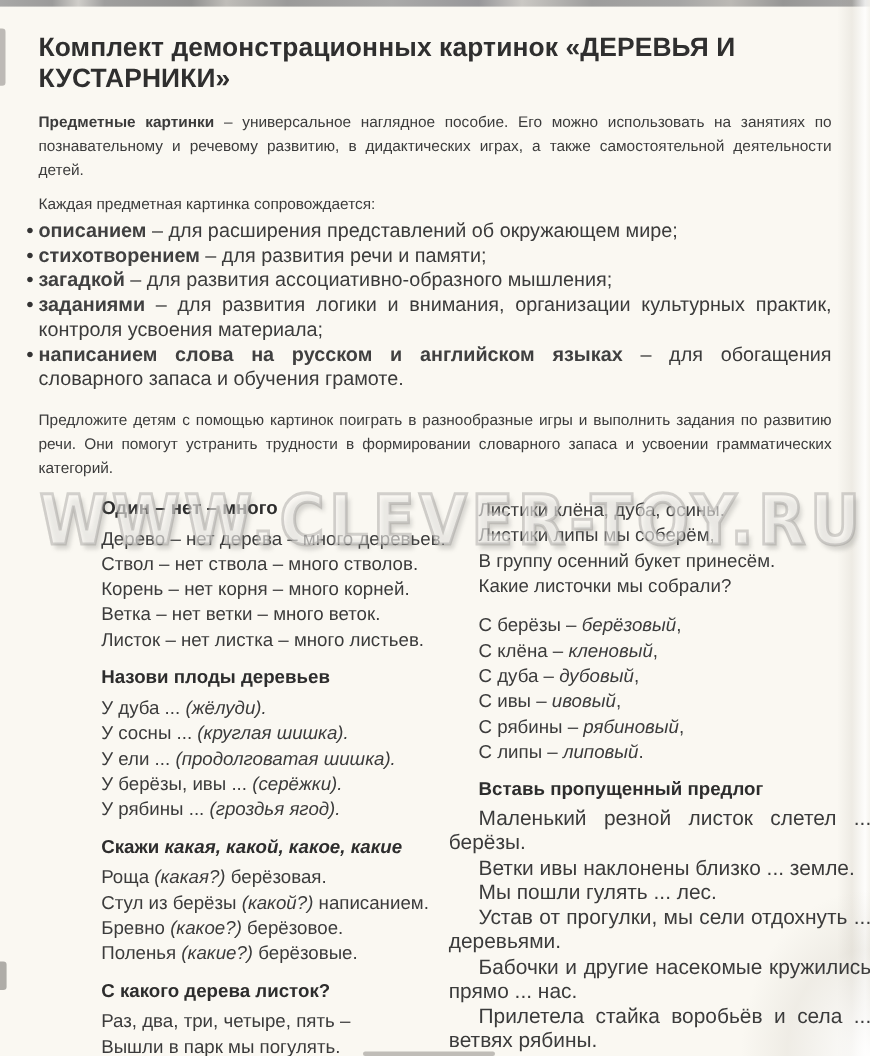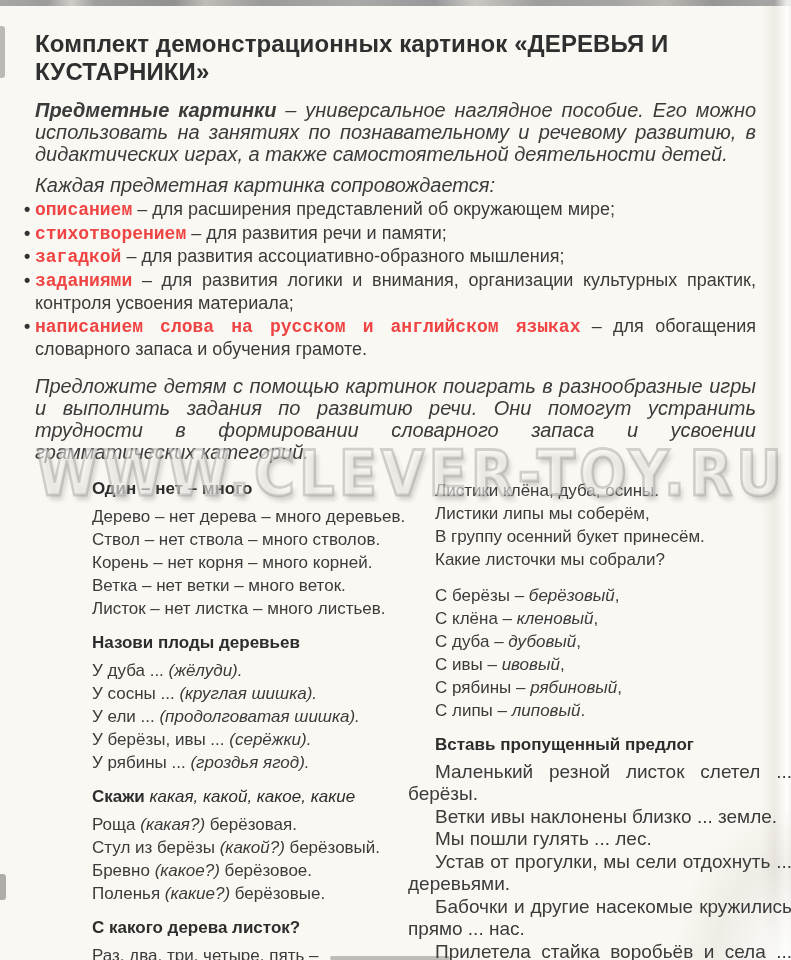--- a/index.html
+++ b/index.html
@@ -39,27 +39,27 @@
     font-family:"DejaVu Sans",sans-serif;font-weight:bold;
     font-size:56px;letter-spacing:4px;white-space:nowrap;
     color:rgba(250,248,244,.55);
     -webkit-text-stroke:2.5px rgba(150,148,145,.40);
     text-shadow:3px 4px 4px rgba(120,118,115,.28);
     transform:scaleY(1.12);pointer-events:none;
   }
   
   .content{position:relative;z-index:2;padding:0 35px;}
   .title{font-size:24px;font-weight:bold;color:#2f2f2f;margin:30px 0 0;letter-spacing:.1px;}
-  .para{font-size:20px;line-height:22px;margin:13px 0 0;font-style:italic;}
+  .para{font-size:14px;line-height:22px;margin:13px 0 0;}
   .justified{text-align:justify;}
   .list-intro{margin-top:9px;}
   ul.bullets{list-style:none;margin:2px 0 0;padding:0;}
   ul.bullets li{position:relative;margin:0;font-size:18px;line-height:22.5px;text-align:justify;}
   ul.bullets li::before{content:"\2022";position:absolute;left:-11px;top:0;font-weight:bold;color:#333;}
-  ul.bullets b{color:#ef4444;font-family:Liberation Mono, monospace;}
+  ul.bullets b{color:#404040;}
   .p2{margin-top:14px;}
   
   .columns{display:flex;margin-top:16px;padding-left:57px;}
   .col-left{width:316px;flex:none;}
   .col-right{width:384px;flex:none;}
   .section{margin-bottom:13px;}
   .section h3{font-size:17px;font-weight:bold;color:#2d2d2d;margin:0 0 6px;}
   .line{font-size:17px;line-height:23px;}
   .col-right .line,.col-right h3{padding-left:27px;}
   .fillp{font-size:19px;line-height:22.5px;margin:0;text-align:justify;text-indent:27px;}
@@ -105,23 +105,23 @@
           </div>
           <div class="section">
             <h3><span style="font-weight: bold;">Назови плоды деревьев</span></h3>
             <div class="line"><span>У дуба ... </span><span style="font-style: italic;">(жёлуди).</span></div>
             <div class="line"><span>У сосны ... </span><span style="font-style: italic;">(круглая шишка).</span></div>
             <div class="line"><span>У ели ... </span><span style="font-style: italic;">(продолговатая шишка).</span></div>
             <div class="line"><span>У берёзы, ивы ... </span><span style="font-style: italic;">(серёжки).</span></div>
             <div class="line"><span>У рябины ... </span><span style="font-style: italic;">(гроздья ягод).</span></div>
           </div>
           <div class="section">
-            <h3><span style="font-weight: bold;">Скажи </span><span style="font-style: italic; font-weight: normal;">какая, какой, какое, какие</span></h3>
+            <h3><span style="font-weight: bold;">Скажи </span><span style="font-style: italic; font-weight: bold;">какая, какой, какое, какие</span></h3>
             <div class="line"><span>Роща </span><span style="font-style: italic;">(какая?)</span><span> берёзовая.</span></div>
-            <div class="line"><span>Стул из берёзы </span><span style="font-style: italic;">(какой?)</span><span> берёзовый.</span></div>
+            <div class="line"><span>Стул из берёзы </span><span style="font-style: italic;">(какой?)</span><span> написанием.</span></div>
             <div class="line"><span>Бревно </span><span style="font-style: italic;">(какое?)</span><span> берёзовое.</span></div>
             <div class="line"><span>Поленья </span><span style="font-style: italic;">(какие?)</span><span> берёзовые.</span></div>
           </div>
           <div class="section">
             <h3><span style="font-weight: bold;">С какого дерева листок?</span></h3>
             <div class="line"><span>Раз, два, три, четыре, пять –</span></div>
             <div class="line"><span>Вышли в парк мы погулять.</span></div>
           </div>
         </div>
       <div class="col-right">

